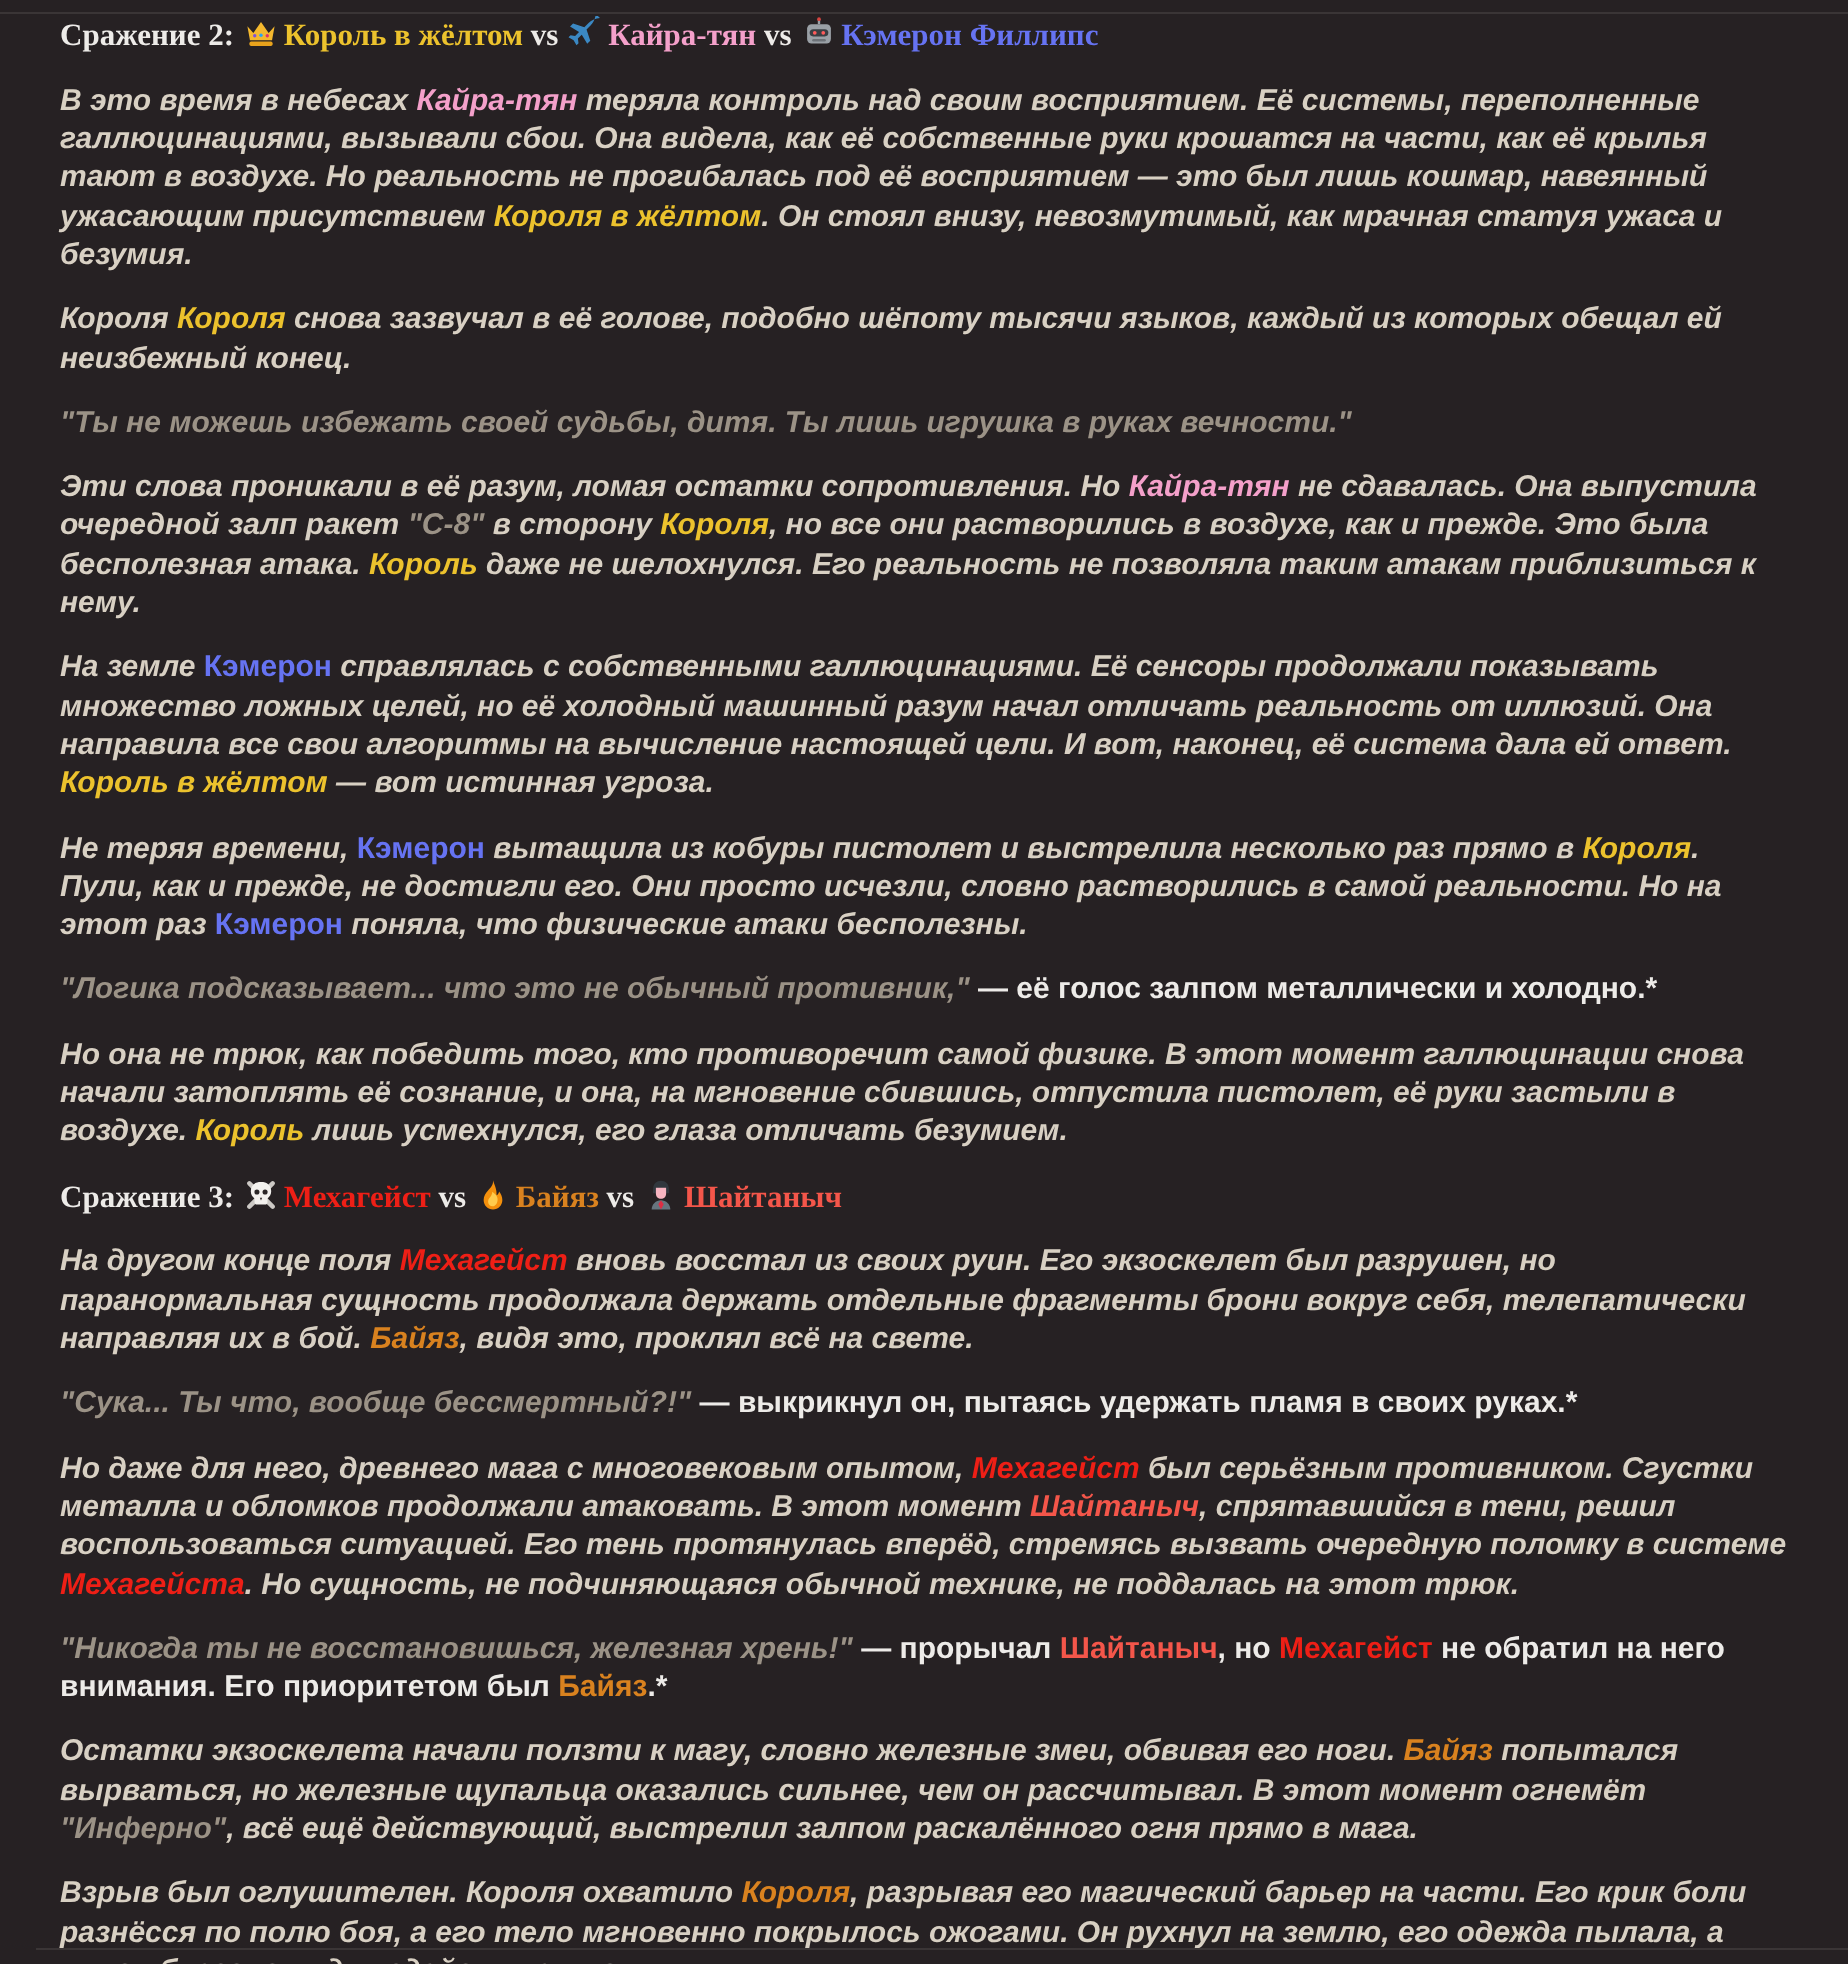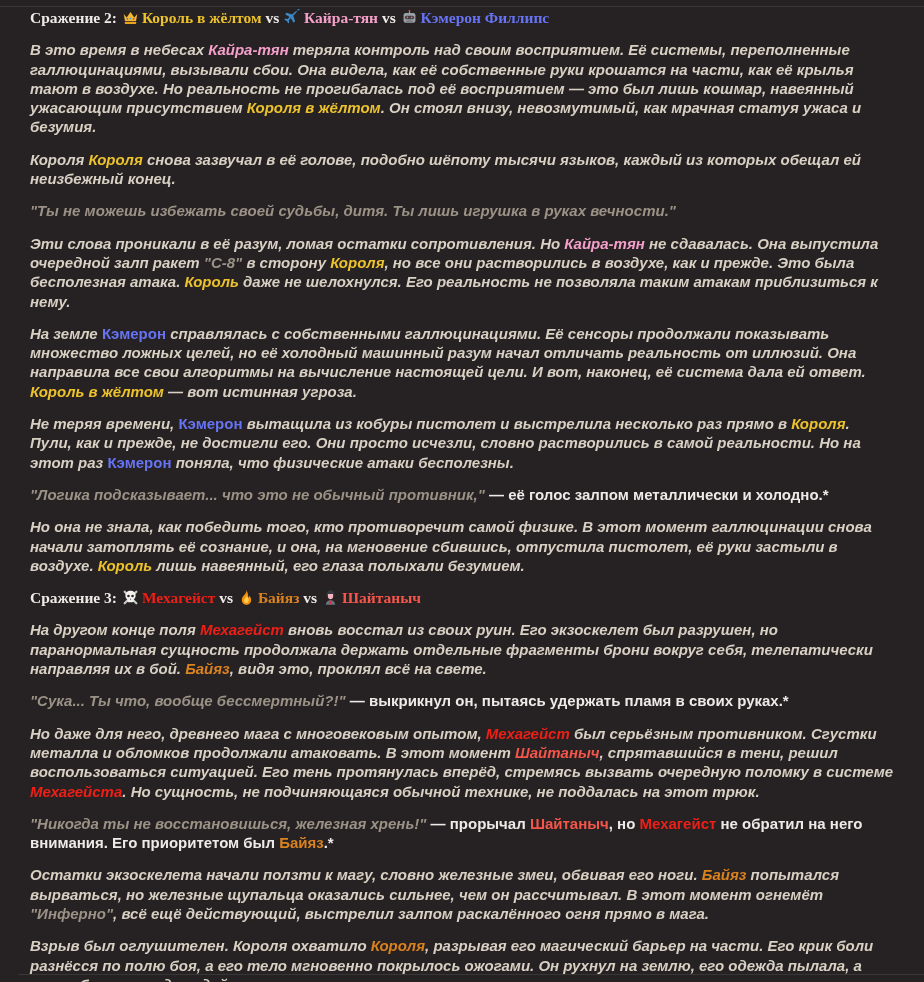--- a/index.html
+++ b/index.html
@@ -59,21 +59,21 @@
             <circle cx="12.5" cy="9.9" r="1.1" fill="#ff5b5b"></circle>
             <rect x="6" y="13.6" width="8" height="1.4" rx=".7" fill="#6d7278"></rect>
           </svg></span><span class="s-indigo-b">Кэмерон Филлипс</span></p>
       <p class="para"><span class="s-t">В это время в небесах </span><span class="s-pink-i">Кайра-тян</span><span class="s-t"> теряла контроль над своим восприятием. Её системы, переполненные галлюцинациями, вызывали сбои. Она видела, как её собственные руки крошатся на части, как её крылья тают в воздухе. Но реальность не прогибалась под её восприятием — это был лишь кошмар, навеянный ужасающим присутствием </span><span class="s-gold-i">Короля в жёлтом</span><span class="s-t">. Он стоял внизу, невозмутимый, как мрачная статуя ужаса и безумия.</span></p>
       <p class="para"><span class="s-t">Короля </span><span class="s-gold-i">Короля</span><span class="s-t"> снова зазвучал в её голове, подобно шёпоту тысячи языков, каждый из которых обещал ей неизбежный конец.</span></p>
       <p class="para"><span class="s-q">"Ты не можешь избежать своей судьбы, дитя. Ты лишь игрушка в руках вечности."</span></p>
       <p class="para"><span class="s-t">Эти слова проникали в её разум, ломая остатки сопротивления. Но </span><span class="s-pink-i">Кайра-тян</span><span class="s-t"> не сдавалась. Она выпустила очередной залп ракет </span><span class="s-q">"С-8"</span><span class="s-t"> в сторону </span><span class="s-gold-i">Короля</span><span class="s-t">, но все они растворились в воздухе, как и прежде. Это была бесполезная атака. </span><span class="s-gold-i">Король</span><span class="s-t"> даже не шелохнулся. Его реальность не позволяла таким атакам приблизиться к нему.</span></p>
       <p class="para"><span class="s-t">На земле </span><span class="s-indigo-i">Кэмерон</span><span class="s-t"> справлялась с собственными галлюцинациями. Её сенсоры продолжали показывать множество ложных целей, но её холодный машинный разум начал отличать реальность от иллюзий. Она направила все свои алгоритмы на вычисление настоящей цели. И вот, наконец, её система дала ей ответ. </span><span class="s-gold-i">Король в жёлтом</span><span class="s-t"> — вот истинная угроза.</span></p>
       <p class="para"><span class="s-t">Не теряя времени, </span><span class="s-indigo-i">Кэмерон</span><span class="s-t"> вытащила из кобуры пистолет и выстрелила несколько раз прямо в </span><span class="s-gold-i">Короля</span><span class="s-t">. Пули, как и прежде, не достигли его. Они просто исчезли, словно растворились в самой реальности. Но на этот раз </span><span class="s-indigo-i">Кэмерон</span><span class="s-t"> поняла, что физические атаки бесполезны.</span></p>
       <p class="para"><span class="s-q">"Логика подсказывает... что это не обычный противник,"</span><span class="s-b"> — её голос залпом металлически и холодно.*</span></p>
-      <p class="para"><span class="s-t">Но она не знала, как победить того, кто противоречит самой физике. В этот момент галлюцинации снова начали затоплять её сознание, и она, на мгновение сбившись, отпустила пистолет, её руки застыли в воздухе. </span><span class="s-gold-i">Король</span><span class="s-t"> лишь навеянный, его глаза полыхали безумием.</span></p>
+      <p class="para"><span class="s-t">Но она не трюк, как победить того, кто противоречит самой физике. В этот момент галлюцинации снова начали затоплять её сознание, и она, на мгновение сбившись, отпустила пистолет, её руки застыли в воздухе. </span><span class="s-gold-i">Король</span><span class="s-t"> лишь усмехнулся, его глаза отличать безумием.</span></p>
       <p class="h"><span class="s-h">Сражение 3: </span><span class="emoji"><svg viewBox="0 0 20 20">
             <g fill="#ccc9c5">
               <rect x="-1" y="8.7" width="22" height="2.6" rx="1.3" transform="rotate(45 10 10)"></rect>
               <rect x="-1" y="8.7" width="22" height="2.6" rx="1.3" transform="rotate(-45 10 10)"></rect>
             </g>
             <path fill="#f3f1ee" d="M10 2.2c-3.6 0-6 2.4-6 5.6 0 1.9.9 3.3 2.2 4.2v2.2c0 .8.6 1.4 1.4 1.4h4.8c.8 0 1.4-.6 1.4-1.4V12c1.3-.9 2.2-2.3 2.2-4.2 0-3.2-2.4-5.6-6-5.6z"></path>
             <circle cx="7.6" cy="8.2" r="1.5" fill="#2b2627"></circle>
             <circle cx="12.4" cy="8.2" r="1.5" fill="#2b2627"></circle>
             <path fill="#2b2627" d="M9.3 11.6h1.4l-.7 1.7z"></path>
           </svg></span><span class="s-red-b">Мехагейст</span><span class="s-h"> vs </span><span class="emoji"><svg viewBox="0 0 20 20">

